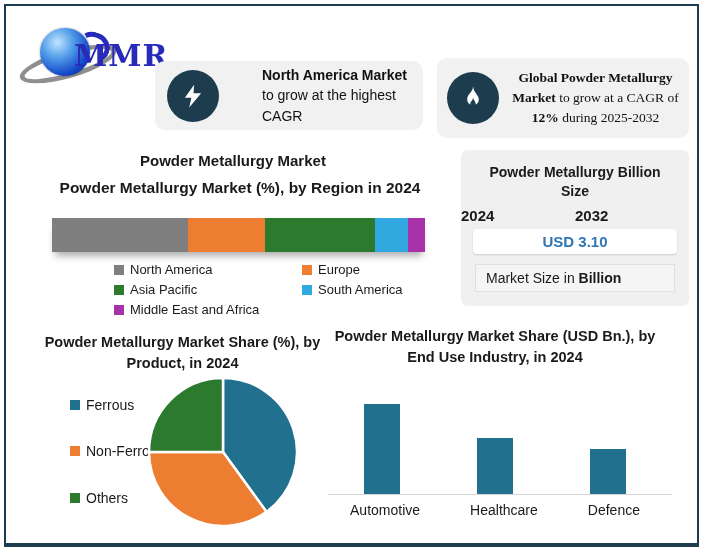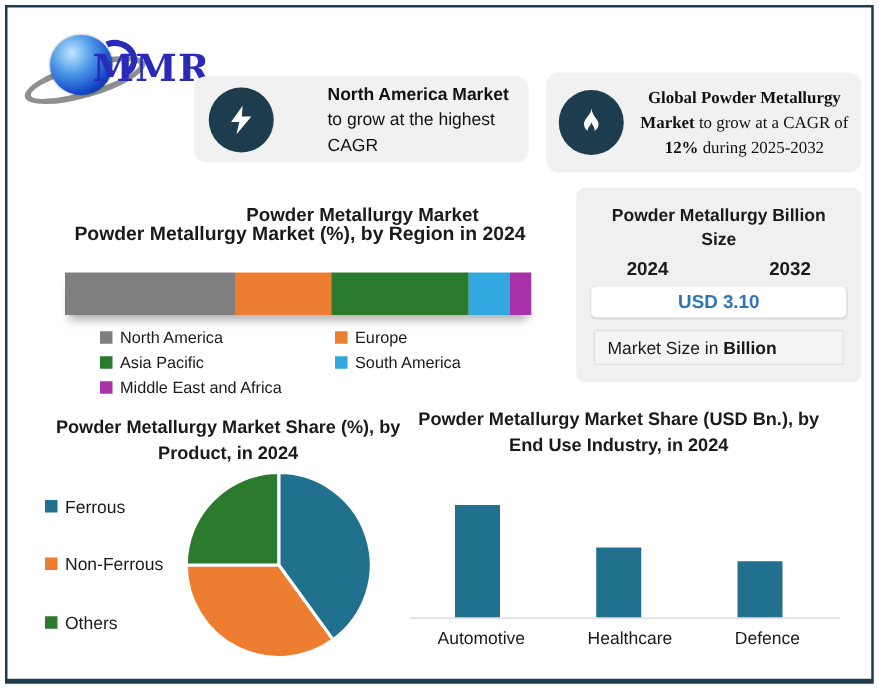--- a/index.html
+++ b/index.html
@@ -20,32 +20,32 @@
   
   .card { position:absolute; background:#f1f1f1; border-radius:10px; display:flex; align-items:center; }
   .card1 { left:155px; top:61px; width:268px; height:69px; padding:0 10px 0 12px;gap:32px; }
   .card2 { left:437px; top:58px; width:252px; height:80px; padding:0 8px 0 10px;font-family:Liberation Serif, serif; }
   .icon-circle { flex:0 0 auto; width:52px; height:52px; border-radius:50%; background:#1d3d4f; display:flex; align-items:center; justify-content:center; }
   .card-text { margin-left:11px; font-size:14px; line-height:1.45; color:#111; }
   .card2 .card-text { text-align:center; font-size:13.5px; line-height:1.5; }
   .b { font-weight:bold; }
 
   
-  .headline { position:absolute; left:140px; top:164px; width:300px; text-align:center; font-size:15px; font-weight:bold; }
+  .headline { position:absolute; left:140px; top:152px; width:300px; text-align:left; font-size:15px; font-weight:bold; }
   .region-title { position:absolute; left:20px; top:179px; width:440px; text-align:center; font-size:15.5px; font-weight:bold; }
   .stack { position:absolute; left:52px; top:218px; width:373px; height:34px; display:flex; box-shadow:0 7px 7px -3px rgba(110,110,110,.55); }
   .legend-region { position:absolute; left:80px; top:262px; display:grid; grid-template-columns:188px auto; row-gap:5px; font-size:13px; }
-  .litem { display:flex; align-items:center; }
+  .litem { display:flex; align-items:center;margin-left:34px; }
   .mark { width:10px; height:10px; margin-right:6px; flex:0 0 auto; }
 
   
   .size-panel { position:absolute; left:461px; top:150px; width:228px; height:156px; background:#f0f0f0; border-radius:7px; }
   .size-title { padding:13px 14px 0; text-align:center; font-size:14px; font-weight:bold; line-height:1.35; }
   .years { display:flex; margin-top:6px; }
-  .years div { flex:1; text-align:center; font-size:15px; font-weight:bold; }
+  .years div { flex:1; font-size:15px; font-weight:bold; }
   .vals { display:flex; margin-top:5px; padding:0 12px; gap:20px; }
   .val-box { flex:1; background:#fff; border-radius:4px; padding:4px 0; text-align:center; font-size:15px; font-weight:bold; color:#2e75b6; box-shadow:0 1px 2px rgba(0,0,0,.15); }
   .val-box.shift { margin-top:6px; }
   .note-box { margin:10px 14px 13px; background:#f5f5f5; border:1px solid #e0e0e0; padding:5px 0 5px 10px; font-size:14px; }
 
   
   .pie-title { position:absolute; left:25px; top:332px; width:315px; text-align:center; font-size:14.5px; font-weight:bold; line-height:1.45; }
   .legend-pie { position:absolute; left:36px; top:397px; font-size:14px; }
   .legend-pie .litem { position:absolute; left:0; white-space:nowrap; }
   .pie-svg { position:absolute; left:145px; top:375px; }

